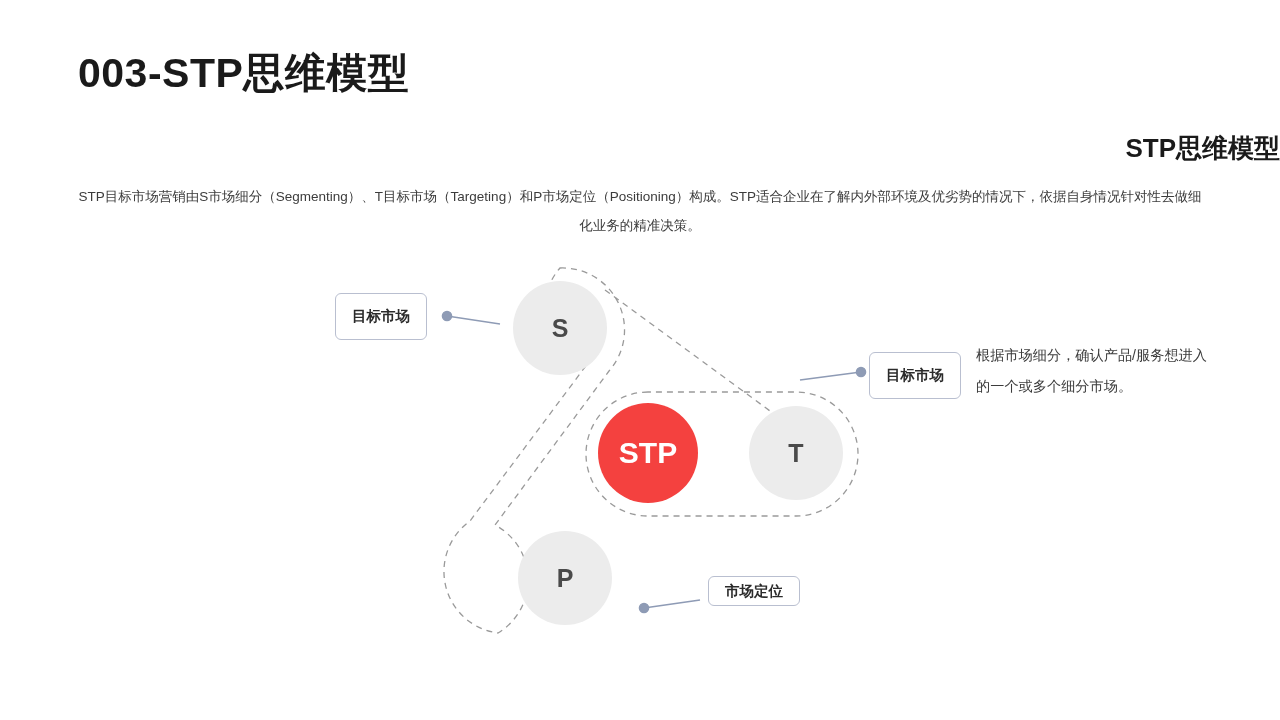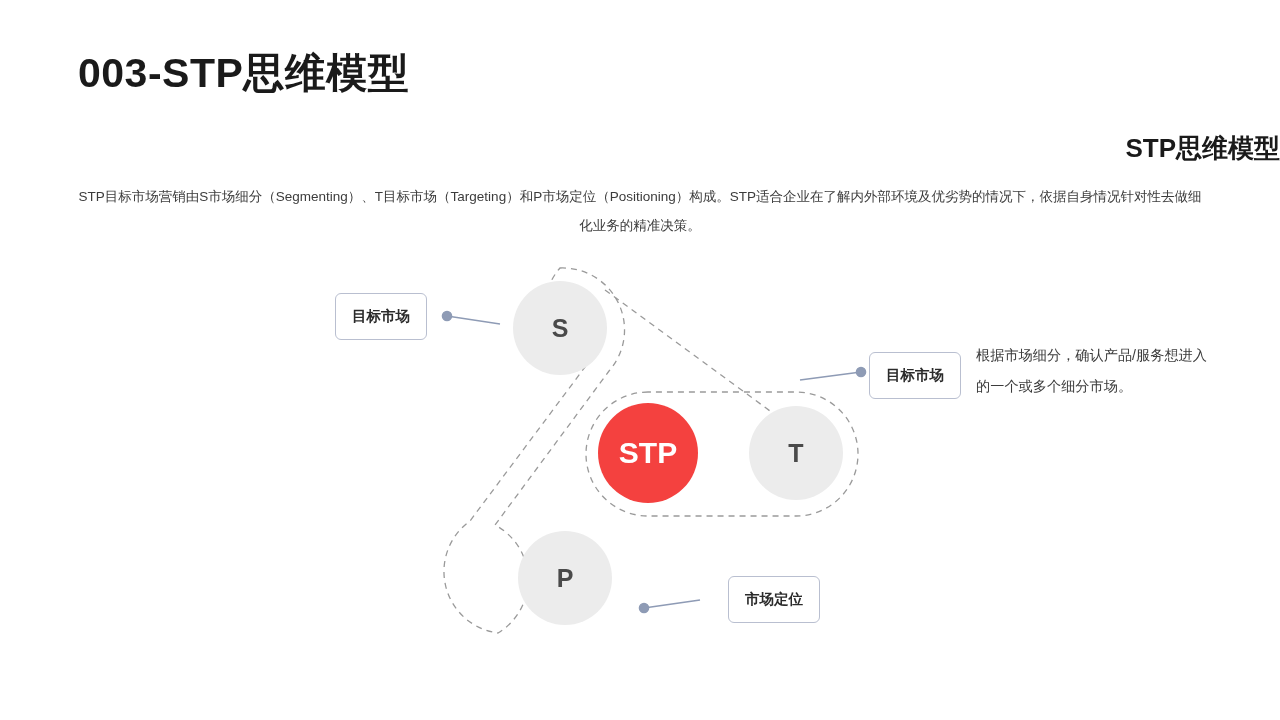--- a/index.html
+++ b/index.html
@@ -92,21 +92,21 @@
     font-size: 14.5px;
     font-weight: bold;
     color: #2b2b2b;
     display: flex;
     align-items: center;
     justify-content: center;
     box-sizing: border-box;
   }
   #tag-seg { left: 335px; top: 293px; width: 92px; height: 47px; }
   #tag-tar { left: 869px; top: 352px; width: 92px; height: 47px; }
-  #tag-pos { left: 728px; top: 576px; width: 92px; height: 47px; }
+  #tag-pos { left: 708px; top: 576px; width: 92px; height: 30px; }
 
   .desc {
     position: absolute;
     font-size: 14.2px;
     line-height: 31px;
     color: #3c3c3c;
   }
   #desc-seg {
     left: 84px;
     top: 286px;

